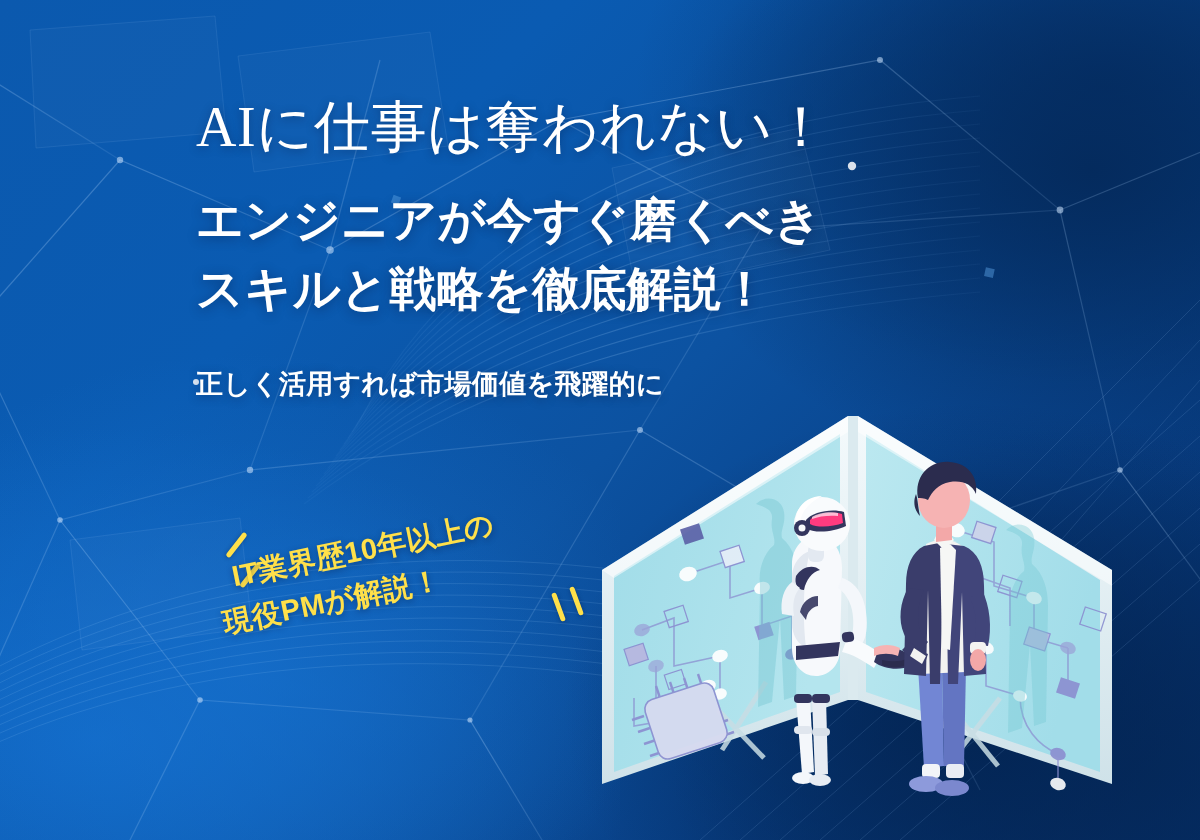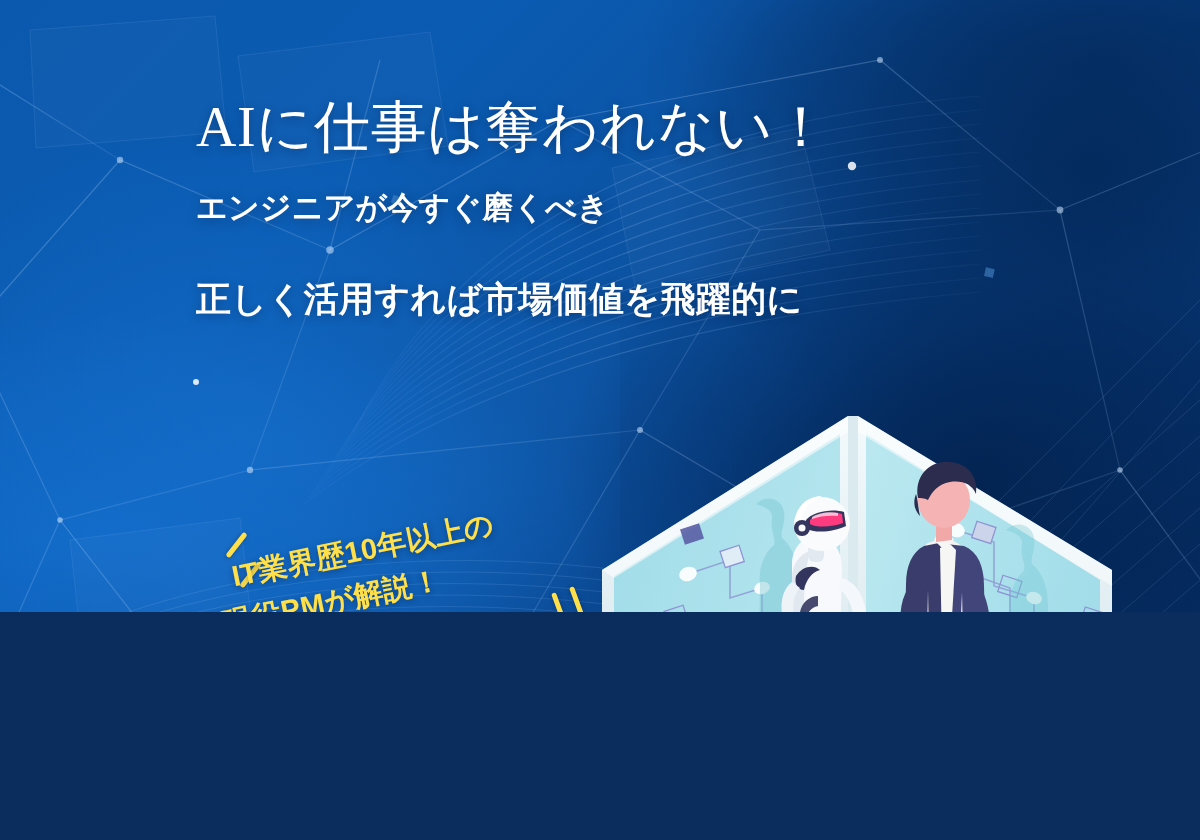--- a/index.html
+++ b/index.html
@@ -4,21 +4,21 @@
 <title>AI Blog Hero Banner</title>
 <style>
   html, body {
     margin: 0;
     padding: 0;
     background: #0b2d5e;
   }
   #banner {
     position: relative;
     width: 1200px;
-    height: 612px;
+    height: 840px;
     overflow: hidden;
     font-family: "Liberation Sans", "DejaVu Sans", sans-serif;
     background: #a21caf;
     -webkit-font-smoothing: antialiased;
   }
 
   
   .bg-base {
     position: absolute;
     inset: 0;
@@ -63,31 +63,31 @@
     font-size: 56px;
     font-weight: 400;
     line-height: 1.12;
     color: #ffffff;
     letter-spacing: 0.01em;
     margin: 0 0 26px 0;
     text-shadow: 0 2px 10px rgba(0,18,52,0.35);
     white-space: nowrap;
   }
   .headline-gothic {
-    font-size: 31px;
+    font-size: 47px;
     font-weight: 700;
     line-height: 1.48;
     color: #ffffff;
     letter-spacing: 0.005em;
     margin: 0 0 36px 0;
     text-shadow: 0 2px 12px rgba(0,18,52,0.40);
   }
   .headline-gothic div { white-space: nowrap; }
   .lead {
-    font-size: 35px;
+    font-size: 27px;
     font-weight: 700;
     line-height: 1.85;
     color: #ffffff;
     letter-spacing: 0.01em;
     margin: 0;
     text-shadow: 0 2px 10px rgba(0,18,52,0.35);
   }
   .lead div { white-space: nowrap; }
 
   
@@ -441,20 +441,21 @@
       <rect x="374" y="244" width="16" height="12" rx="4" fill="#f3f3f1"></rect>
       <ellipse cx="382" cy="262" rx="8" ry="11" fill="#f3a8a8"></ellipse>
     </g>
   </svg>
 
   <div class="copy">
     <h1 class="headline-serif">AIに仕事は奪われない！</h1>
 
     <div class="headline-gothic">
       <div>エンジニアが今すぐ磨くべき</div>
+      <div>スキルと戦略を徹底解説！</div>
     </div>
 
     <div class="lead">
       <div>正しく活用すれば市場価値を飛躍的に</div>
     </div>
   </div>
 
   <div class="slash left-a"></div>
   <div class="slash left-b"></div>
   <div class="slash right-a"></div>

